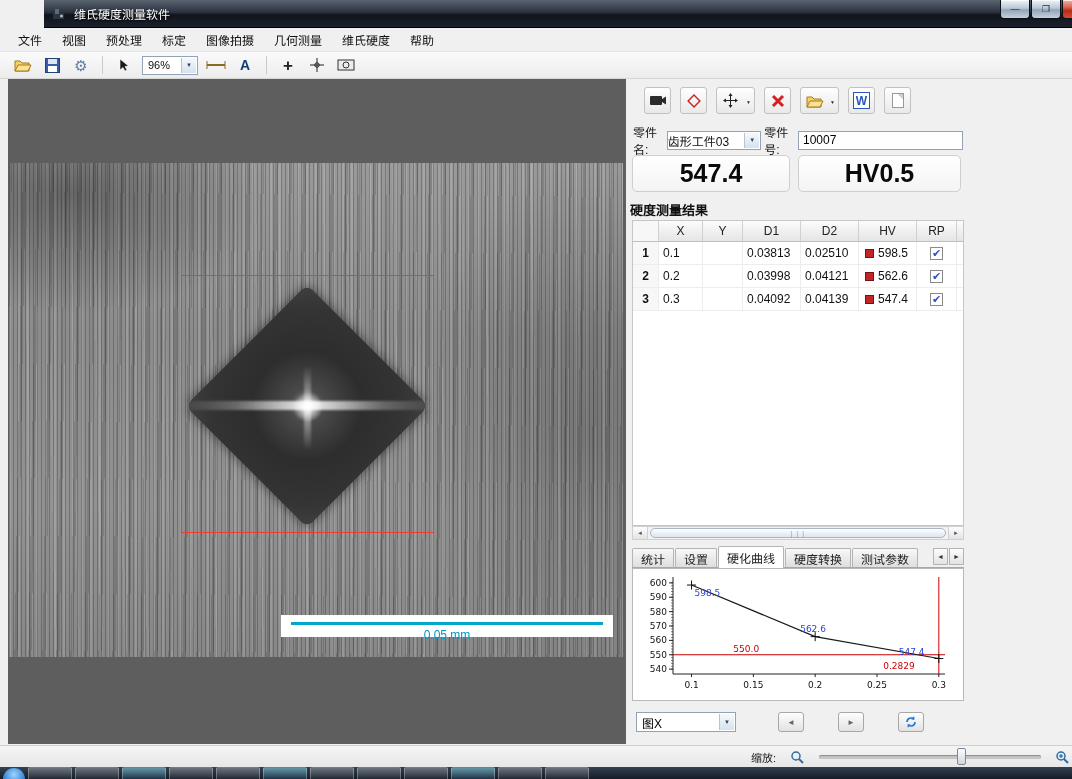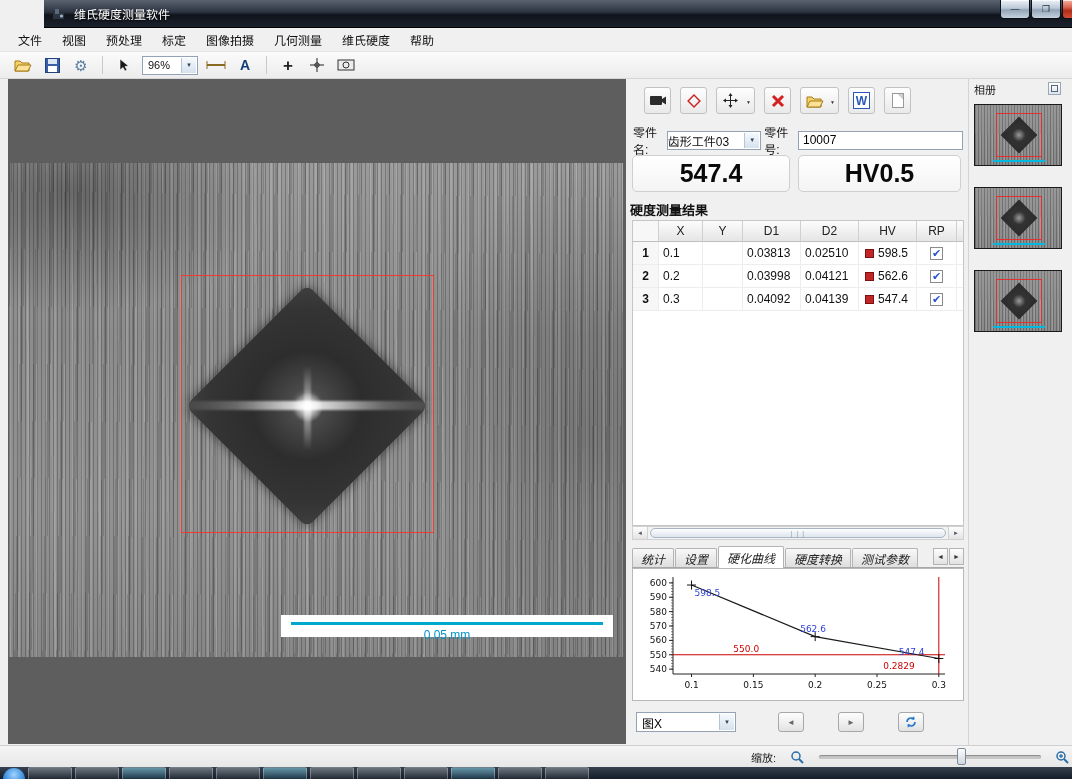--- a/index.html
+++ b/index.html
@@ -122,21 +122,21 @@
   .sbtn.left::after{content:"◄";font-size:6px;color:#556;}
   .sbtn.right::after{content:"►";font-size:6px;color:#556;}
   .sthumb{flex:1;margin:1px 2px;border:1px solid #a8b6c6;border-radius:6px;
     background:linear-gradient(#fefefe,#dde5ee);display:flex;align-items:center;justify-content:center;}
   .sthumb::after{content:"| | |";font-size:7px;color:#8aa;letter-spacing:1px;}
 
   .tabs{position:absolute;left:2px;top:467px;width:332px;height:22px;display:flex;
     align-items:flex-end;border-bottom:1px solid #a8a8a8;}
   .tab{height:19px;padding:0 8px;display:flex;align-items:center;font-size:12px;color:#222;
     background:linear-gradient(#f8f8f8,#dedede);border:1px solid #b4b4b4;border-bottom:none;
-    margin-right:1px;border-radius:2px 2px 0 0;white-space:nowrap;font-style:italic;}
+    margin-right:1px;border-radius:2px 2px 0 0;white-space:nowrap;}
   .tab.active{background:#fff;height:22px;margin-bottom:-1px;}
   .tabarrows{margin-left:auto;display:flex;margin-bottom:2px;}
   .tabarrow{width:15px;height:17px;border:1px solid #b4b4b4;margin-left:1px;color:#333;
     background:linear-gradient(#fdfdfd,#e2e2e2);display:flex;align-items:center;justify-content:center;}
   .tabarrow.l::after{content:"◄";font-size:7px;} .tabarrow.r::after{content:"►";font-size:7px;}
 
   .chartbox{position:absolute;left:2px;top:489px;width:332px;height:133px;background:#fff;
     border:1px solid #b8b8b8;}
   .chartbox svg{display:block;margin:3px 0 0 0;}
   svg text{font-family:"DejaVu Sans","Liberation Sans",sans-serif;}
@@ -512,41 +512,20 @@
         <svg width="14" height="14" viewBox="0 0 14 14">
           <path d="M3 7a4 4 0 0 1 6.8-2.8" fill="none" stroke="#2277cc" stroke-width="1.6"></path>
           <path d="M10.2 1.2 L10.5 4.8 L7 4.3z" fill="#2277cc"></path>
           <path d="M11 7a4 4 0 0 1-6.8 2.8" fill="none" stroke="#2277cc" stroke-width="1.6"></path>
           <path d="M3.8 12.8 L3.5 9.2 L7 9.7z" fill="#2277cc"></path>
         </svg>
       </div>
     </div>
   </div>
 
-  <div class="album">
-    <div class="album-header">
-      <span>相册</span>
-      <div class="apin"></div>
-    </div>
-    <div class="thumb">
-      <div class="t-diamond"></div>
-      <div class="t-rect"></div>
-      <div class="t-line"></div>
-    </div>
-    <div class="thumb">
-      <div class="t-diamond"></div>
-      <div class="t-rect"></div>
-      <div class="t-line"></div>
-    </div>
-    <div class="thumb">
-      <div class="t-diamond"></div>
-      <div class="t-rect"></div>
-      <div class="t-line"></div>
-    </div>
-  </div>
 
   <div class="statusbar">
     <div class="zoomctrl">
       <span>缩放:</span>
       <svg width="15" height="15" viewBox="0 0 15 15">
         <circle cx="6" cy="6" r="4" fill="none" stroke="#2a6ea8" stroke-width="1.5"></circle>
         <line x1="9" y1="9" x2="13" y2="13" stroke="#2a6ea8" stroke-width="2"></line>
       </svg>
       <div class="zslider">
         <div class="zhandle"></div>

